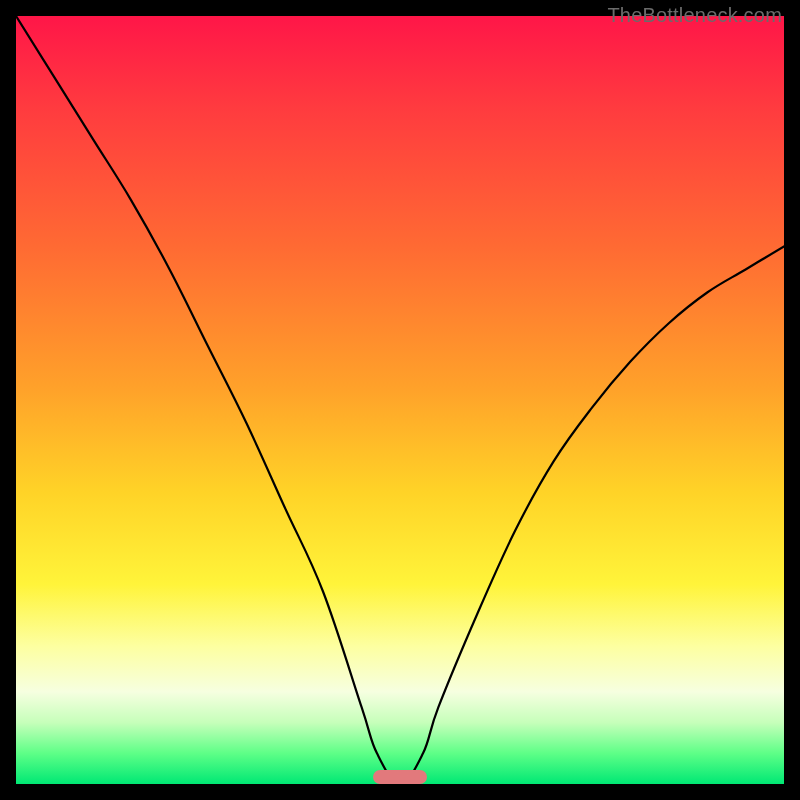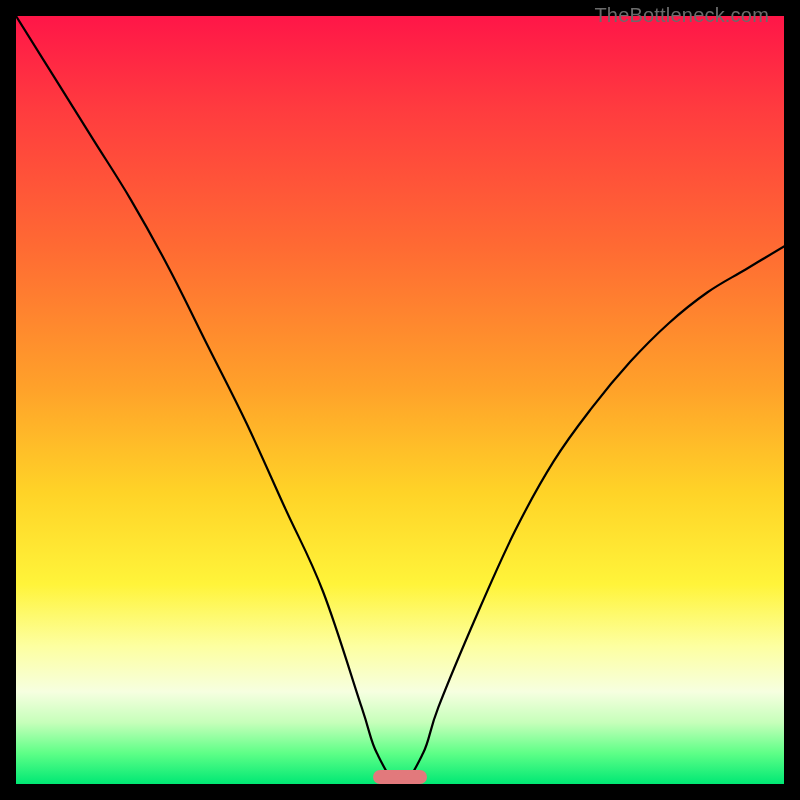--- a/index.html
+++ b/index.html
@@ -42,21 +42,21 @@
   .curve-svg {
     position: absolute;
     left: 0;
     top: 0;
     width: 768px;
     height: 768px;
   }
   .watermark {
     position: absolute;
     top: 4px;
-    right: 31px;
+    right: 18px;
     color: #6b6b6b;
     font-size: 20px;
     letter-spacing: 0.2px;
     font-weight: 500;
   }
   .marker {
     position: absolute;
     background: #e2797c;
     border-radius: 7px;
     height: 14px;

